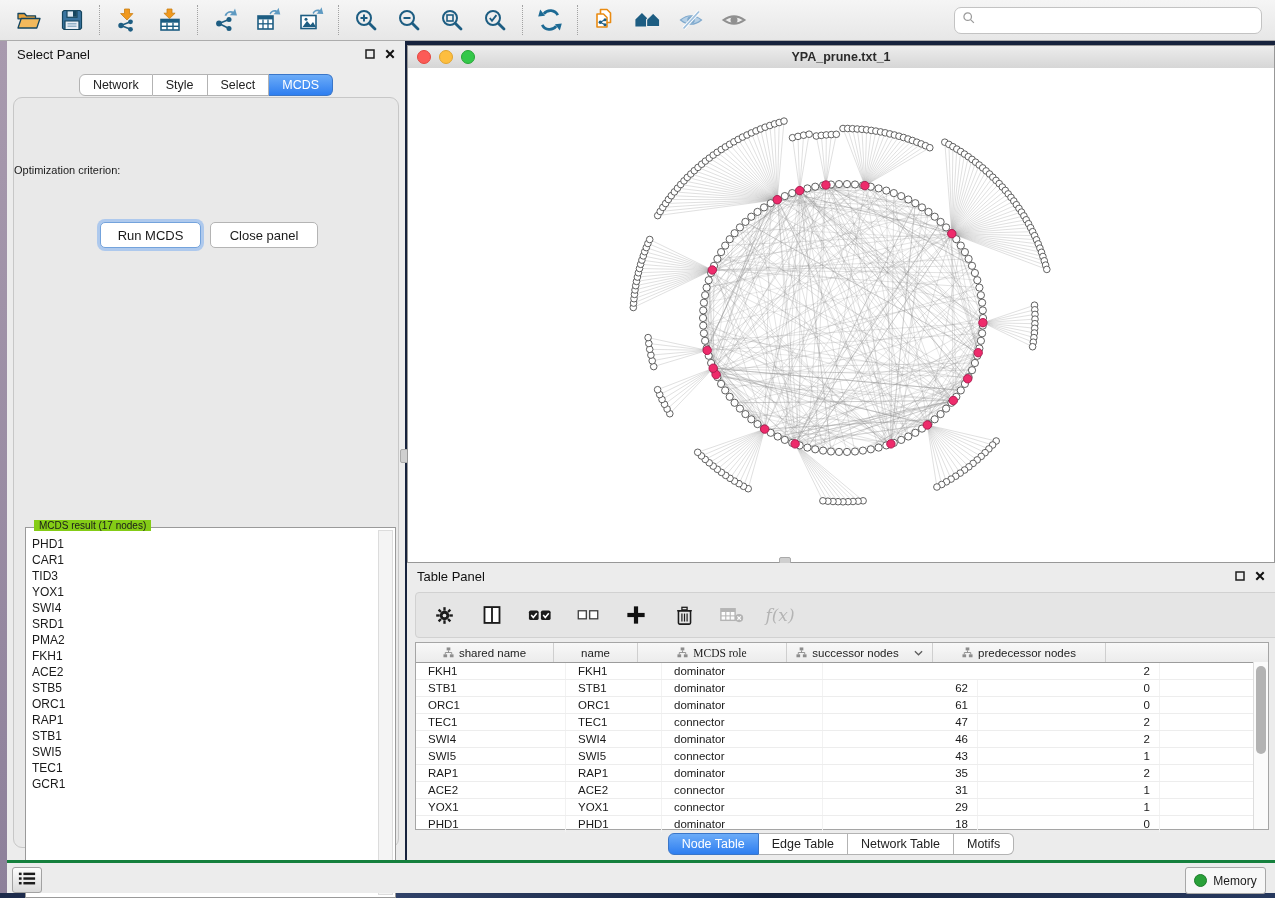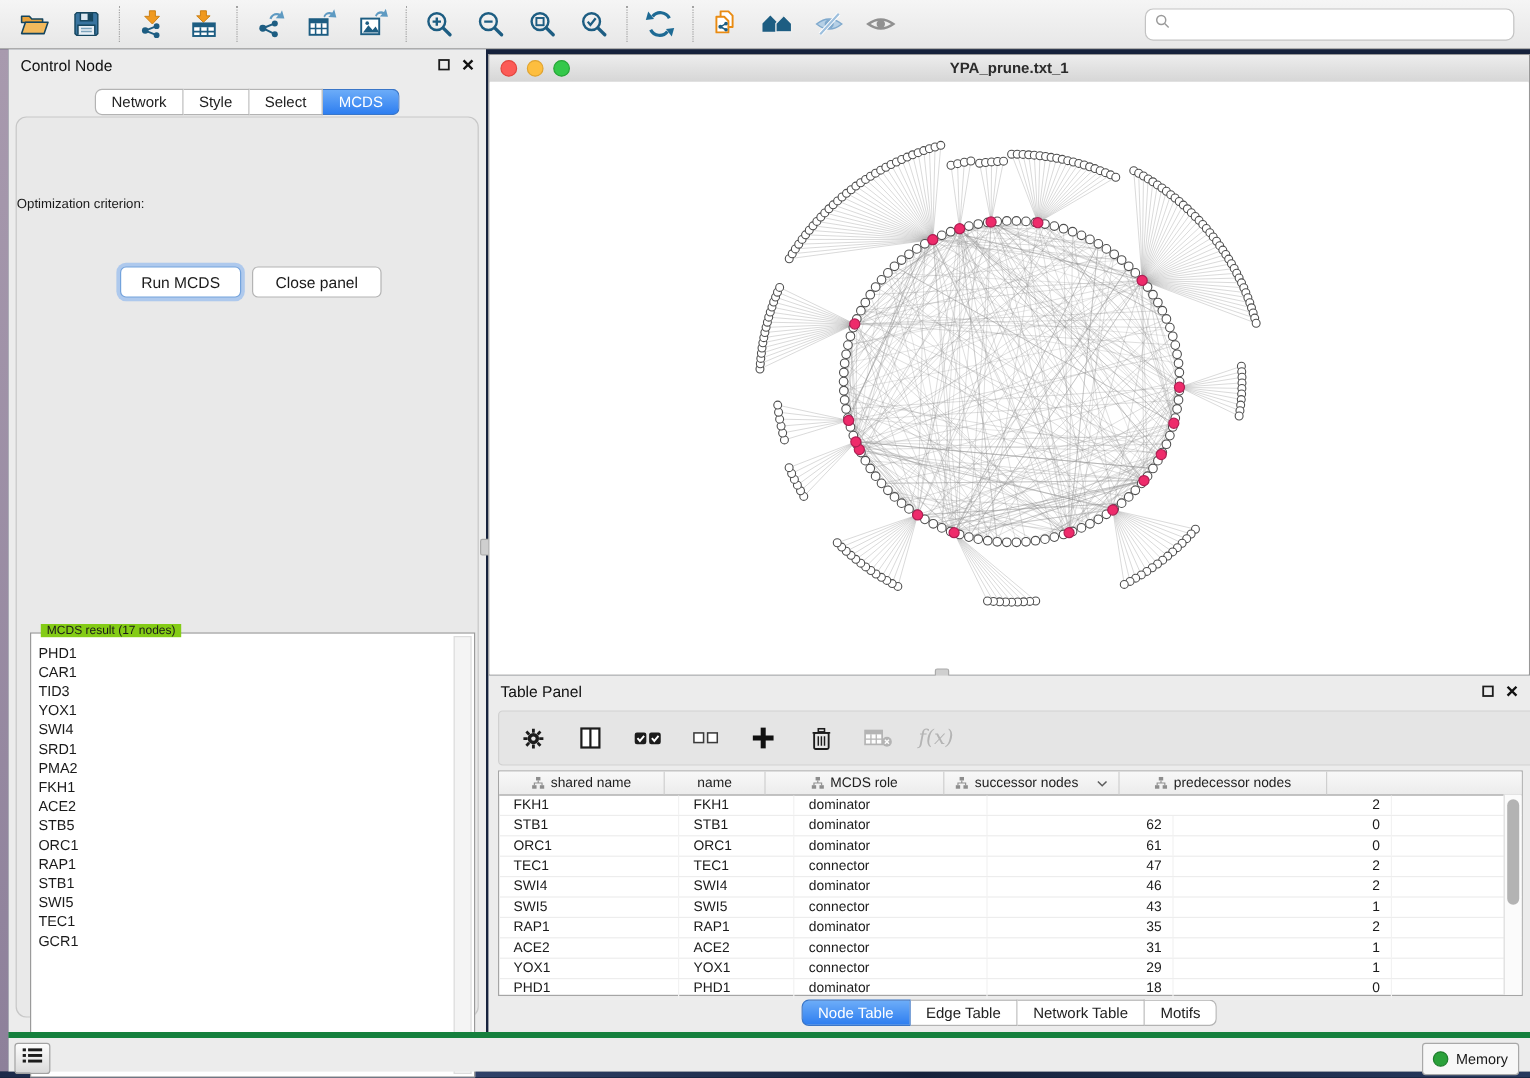--- a/index.html
+++ b/index.html
@@ -80,21 +80,21 @@
       border-right:1px solid #cfcfcf;overflow:hidden;white-space:nowrap}
   .trow{display:flex;height:16px;border-bottom:1px solid #ededed;font-size:11.5px}
   .td{display:flex;align-items:center;border-right:1px solid #f2f2f2;overflow:hidden;white-space:nowrap}
   .td.txt{padding-left:12px}
   .td.num{justify-content:flex-end;padding-right:9px}
   .tscroll{position:absolute;right:0;top:19px;bottom:0;width:14px;background:#fbfbfb;border-left:1px solid #ddd}
   .tthumb{position:absolute;left:2px;right:2px;top:4px;height:88px;background:#b3b3b3;border-radius:6px}
   .tp-tabs{position:absolute;left:0;top:270px;width:100%;display:flex;justify-content:center}
 
   
-  .statusbar{left:7px;top:860px;width:1268px;height:33px;background:#ececec;border-top:5px solid #15803d}
+  .statusbar{left:7px;top:860px;width:1268px;height:33px;background:#ececec;border-top:3px solid #15803d}
   .sb-list{position:absolute;left:5px;top:4px;width:28px;height:24px;border:1px solid #a2a2a2;border-radius:3px;
            background:linear-gradient(#fdfdfd,#dadada);display:flex;align-items:center;justify-content:center}
   .sb-mem{position:absolute;right:9px;top:4px;width:79px;height:25px;border:1px solid #a8a8a8;border-radius:3px;
           background:#f7f7f7;display:flex;align-items:center;justify-content:center;gap:6px;font-size:12px}
   .dot{width:11px;height:11px;border-radius:50%;background:#2aa13a;border:1px solid #1e7d2c}
 </style>
 </head>
 <body>
 
 <div class="abs toolbar" id="main-toolbar">
@@ -274,21 +274,21 @@
         </svg></span>
     <input placeholder="" style="">
   </div>
 </div>
 
 <div class="abs desktop-left"></div>
 <div class="abs desktop-bottom"></div>
 
 <div class="abs cpanel">
   <div class="phead">
-    <span class="ptitle">Control Node</span>
+    <span class="ptitle">Select Panel</span>
     <span class="winbtns">
       <span class="icon-float">
           <svg viewBox="0 0 10 10" width="10" height="10">
             <rect x="1" y="1" width="8" height="8" fill="none" stroke="#1c1c1c" stroke-width="1.5"></rect>
           </svg>
         </span>
       <span class="icon-close">
           <svg viewBox="0 0 10 10" width="10" height="10">
             <path d="M1.3 1.3 L8.7 8.7 M8.7 1.3 L1.3 8.7" stroke="#111" stroke-width="2"></path>
           </svg>
@@ -1282,21 +1282,21 @@
               <rect x="0.5" y="8" width="4" height="3.2" fill="#8d8d8d"></rect>
               <rect x="7.5" y="8" width="4" height="3.2" fill="#8d8d8d"></rect>
               <path d="M6 3.7 V6 M2.5 8 V6 h7 v2" stroke="#8d8d8d" fill="none"></path>
             </svg>
           </span>
           <span>shared name</span>
         </div>
         <div class="th" style="width: 83px; flex: 0 0 83px;">
           <span>name</span>
         </div>
-        <div class="th" style="width: 148px; flex: 0 0 148px;">
+        <div class="th" style="width: 148px; flex: 0 0 148px; font-family: Liberation Serif, serif;">
           <span style="display: flex;">
             <svg viewBox="0 0 12 12" width="11" height="11">
               <rect x="4" y="0.5" width="4" height="3.2" fill="#8d8d8d"></rect>
               <rect x="0.5" y="8" width="4" height="3.2" fill="#8d8d8d"></rect>
               <rect x="7.5" y="8" width="4" height="3.2" fill="#8d8d8d"></rect>
               <path d="M6 3.7 V6 M2.5 8 V6 h7 v2" stroke="#8d8d8d" fill="none"></path>
             </svg>
           </span>
           <span>MCDS role</span>
         </div>

